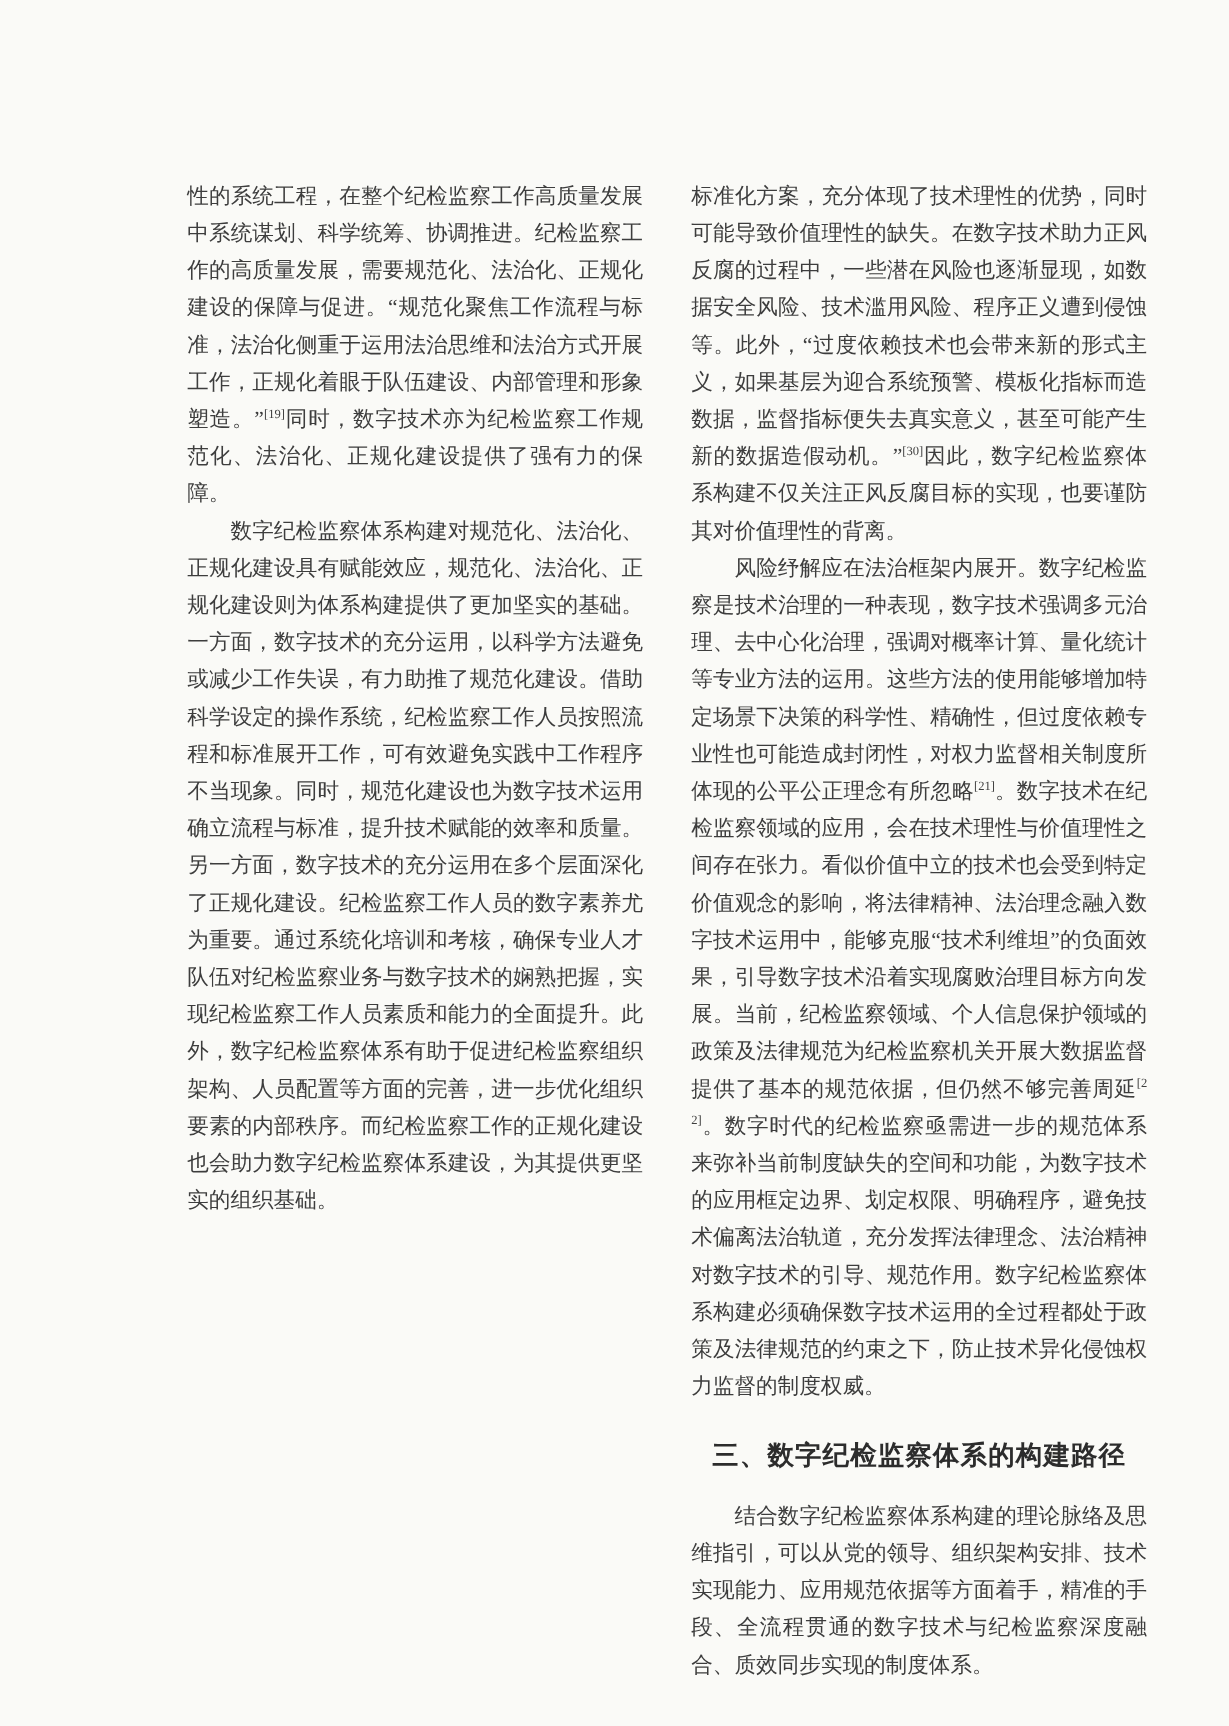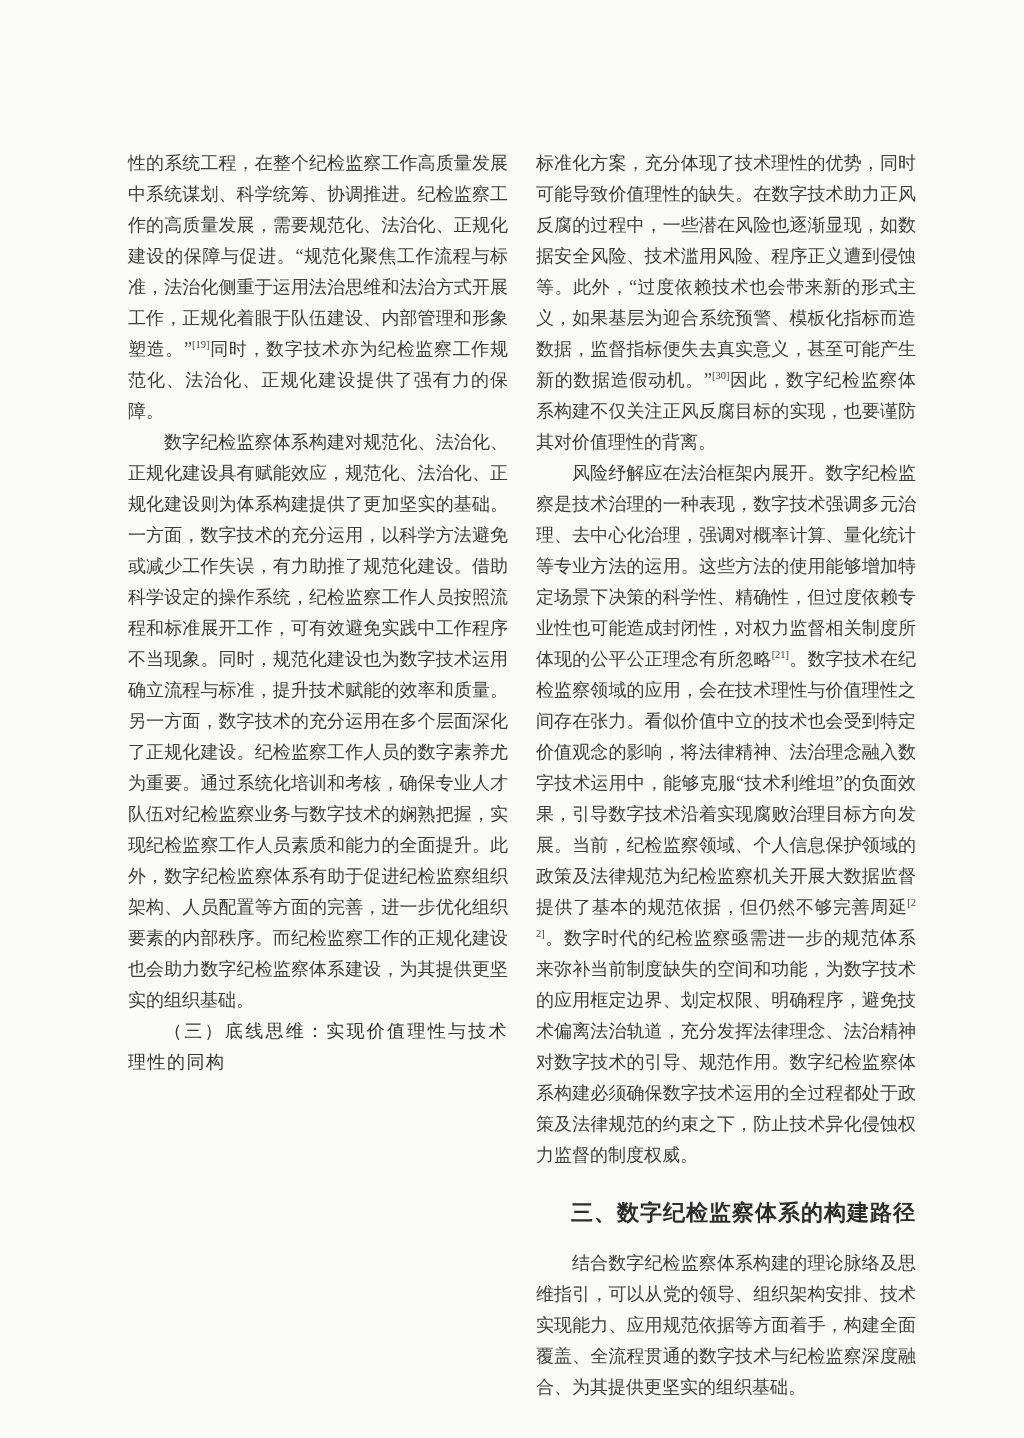--- a/index.html
+++ b/index.html
@@ -13,22 +13,23 @@
     overflow: hidden;
     position: relative;
   }
   .page {
     position: absolute;
     inset: 0;
     background: #fafaf7;
   }
   .columns {
     display: flex;
-    gap: 28px;
+    gap: 40px;
     padding: 148px 104px 0 128px;
+    margin-left: 28px;
   }
   .col {
     width: 380px;
     flex: 0 0 380px;
     font-family: "Liberation Serif", "DejaVu Serif", serif;
     font-size: 18px;
     line-height: 31px;
     color: #3d3d3d;
     text-align: justify;
     text-justify: inter-character;
@@ -40,21 +41,21 @@
   .col p.indent {
     text-indent: 2em;
   }
   .col p.subheading {
     text-indent: 2em;
     letter-spacing: 1.5px;
     color: #333333;
   }
   .col h3.heading {
     margin: 26px 0 20px 0;
-    text-align: right;
+    text-align: center;
     text-indent: 0;
     font-family: "Liberation Sans", "DejaVu Sans", sans-serif;
     font-weight: 700;
     font-size: 22px;
     letter-spacing: 1px;
     color: #2c2c2c;
   }
   sup.fnref {
     font-size: 10.5px;
     line-height: 0;
@@ -64,22 +65,21 @@
   }
 </style>
 </head>
 <body>
 
 <div class="page">
   <div class="columns">
     <div class="col">
         <p class="">性的系统工程，在整个纪检监察工作高质量发展中系统谋划、科学统筹、协调推进。纪检监察工作的高质量发展，需要规范化、法治化、正规化建设的保障与促进。“规范化聚焦工作流程与标准，法治化侧重于运用法治思维和法治方式开展工作，正规化着眼于队伍建设、内部管理和形象塑造。”<sup class="fnref">[19]</sup>同时，数字技术亦为纪检监察工作规范化、法治化、正规化建设提供了强有力的保障。</p>
         <p class="indent">数字纪检监察体系构建对规范化、法治化、正规化建设具有赋能效应，规范化、法治化、正规化建设则为体系构建提供了更加坚实的基础。一方面，数字技术的充分运用，以科学方法避免或减少工作失误，有力助推了规范化建设。借助科学设定的操作系统，纪检监察工作人员按照流程和标准展开工作，可有效避免实践中工作程序不当现象。同时，规范化建设也为数字技术运用确立流程与标准，提升技术赋能的效率和质量。另一方面，数字技术的充分运用在多个层面深化了正规化建设。纪检监察工作人员的数字素养尤为重要。通过系统化培训和考核，确保专业人才队伍对纪检监察业务与数字技术的娴熟把握，实现纪检监察工作人员素质和能力的全面提升。此外，数字纪检监察体系有助于促进纪检监察组织架构、人员配置等方面的完善，进一步优化组织要素的内部秩序。而纪检监察工作的正规化建设也会助力数字纪检监察体系建设，为其提供更坚实的组织基础。</p>
-        <p class="subheading">（三）底线思维：实现价值理性与技术理性的同构</p>
       </div>
     <div class="col">
         <p class="">标准化方案，充分体现了技术理性的优势，同时可能导致价值理性的缺失。在数字技术助力正风反腐的过程中，一些潜在风险也逐渐显现，如数据安全风险、技术滥用风险、程序正义遭到侵蚀等。此外，“过度依赖技术也会带来新的形式主义，如果基层为迎合系统预警、模板化指标而造数据，监督指标便失去真实意义，甚至可能产生新的数据造假动机。”<sup class="fnref">[30]</sup>因此，数字纪检监察体系构建不仅关注正风反腐目标的实现，也要谨防其对价值理性的背离。</p>
         <p class="indent">风险纾解应在法治框架内展开。数字纪检监察是技术治理的一种表现，数字技术强调多元治理、去中心化治理，强调对概率计算、量化统计等专业方法的运用。这些方法的使用能够增加特定场景下决策的科学性、精确性，但过度依赖专业性也可能造成封闭性，对权力监督相关制度所体现的公平公正理念有所忽略<sup class="fnref">[21]</sup>。数字技术在纪检监察领域的应用，会在技术理性与价值理性之间存在张力。看似价值中立的技术也会受到特定价值观念的影响，将法律精神、法治理念融入数字技术运用中，能够克服“技术利维坦”的负面效果，引导数字技术沿着实现腐败治理目标方向发展。当前，纪检监察领域、个人信息保护领域的政策及法律规范为纪检监察机关开展大数据监督提供了基本的规范依据，但仍然不够完善周延<sup class="fnref">[22]</sup>。数字时代的纪检监察亟需进一步的规范体系来弥补当前制度缺失的空间和功能，为数字技术的应用框定边界、划定权限、明确程序，避免技术偏离法治轨道，充分发挥法律理念、法治精神对数字技术的引导、规范作用。数字纪检监察体系构建必须确保数字技术运用的全过程都处于政策及法律规范的约束之下，防止技术异化侵蚀权力监督的制度权威。</p>
         <h3 class="heading">三、数字纪检监察体系的构建路径</h3>
-        <p class="indent">结合数字纪检监察体系构建的理论脉络及思维指引，可以从党的领导、组织架构安排、技术实现能力、应用规范依据等方面着手，构建全面覆盖、全流程贯通的数字技术与纪检监察深度融合、为其提供更坚实的组织基础。</p>
+        <p class="indent">结合数字纪检监察体系构建的理论脉络及思维指引，可以从党的领导、组织架构安排、技术实现能力、应用规范依据等方面着手，精准的手段、全流程贯通的数字技术与纪检监察深度融合、质效同步实现的制度体系。</p>
       </div>
   </div>
 </div>
 
 </body></html>

